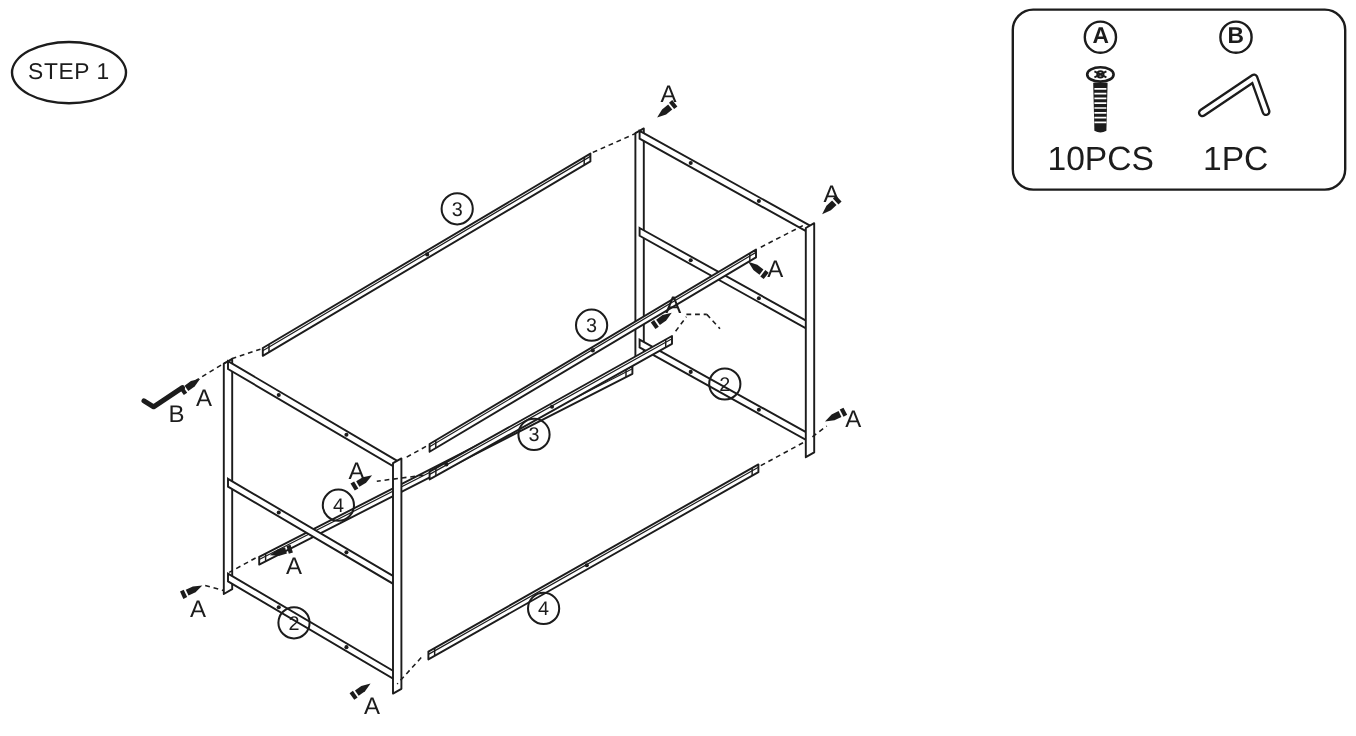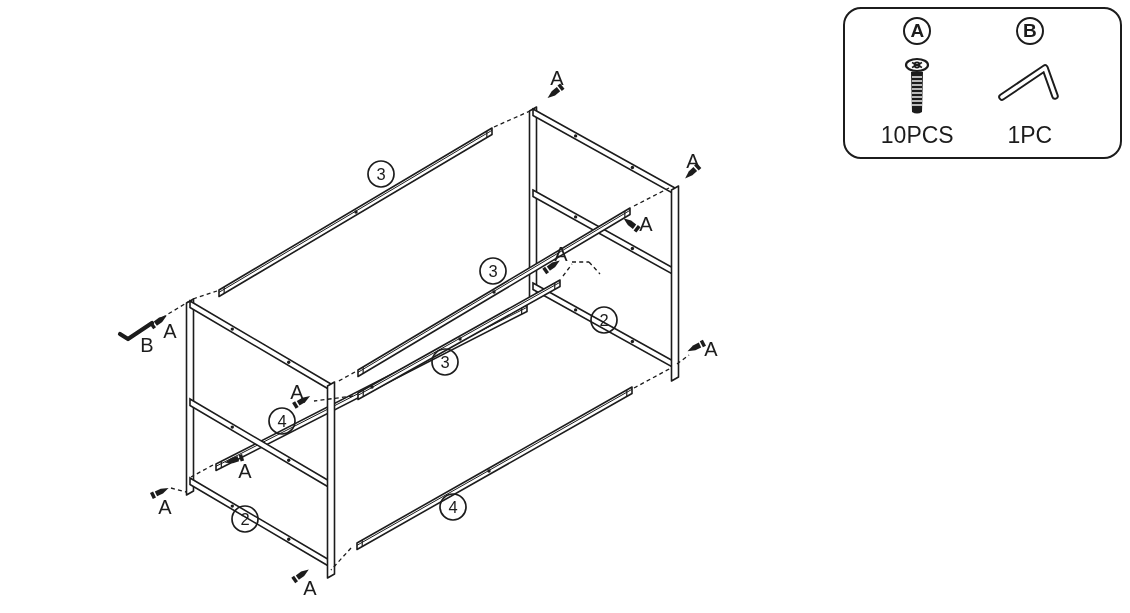--- a/index.html
+++ b/index.html
@@ -22,27 +22,28 @@
   .hw-item{
     flex:1;display:flex;flex-direction:column;align-items:center;
     justify-content:space-between;
   }
   .hw-badge{
     width:28px;height:28px;border:2.4px solid #1c1c1c;border-radius:50%;
     display:flex;align-items:center;justify-content:center;
     font-weight:bold;font-size:19px;box-sizing:border-box;margin-top:2px;
   }
   .hw-icon-wrap{height:72px;display:flex;align-items:center;justify-content:center;}
-  .hw-qty{font-size:23px;line-height:1;margin-bottom:2px;}
+  .hw-qty{font-size:28px;line-height:1;margin-bottom:2px;}
 </style>
 </head>
 <body>
 
 <div class="canvas">
 
+  <div class="step-badge">STEP 1</div>
 
   <svg class="diagram-svg" id="diagram" width="1130" height="613" viewBox="0 0 1130 613">
       <path d="M219 290 L492 128 l0 6.5 L219 296.5 Z" fill="#fff" stroke="#1c1c1c" stroke-width="1.6" stroke-linejoin="round"></path>
       <line x1="219" y1="292.3" x2="492" y2="130.3" stroke="#1c1c1c" stroke-width="1"></line>
       <line x1="224.15990616171936" y1="286.93807766227644" x2="224.15990616171936" y2="293.43807766227644" stroke="#1c1c1c" stroke-width="1.2"></line>
       <line x1="486.84009383828067" y1="131.0619223377236" x2="486.84009383828067" y2="137.5619223377236" stroke="#1c1c1c" stroke-width="1.2"></line>
       <path d="M216 464 L527 305 l0 6.5 L216 470.5 Z" fill="#fff" stroke="#1c1c1c" stroke-width="1.6" stroke-linejoin="round"></path>
       <line x1="216" y1="466.3" x2="527" y2="307.3" stroke="#1c1c1c" stroke-width="1"></line>
       <line x1="221.3422986699945" y1="461.2687283327038" x2="221.3422986699945" y2="467.7687283327038" stroke="#1c1c1c" stroke-width="1.2"></line>
       <line x1="521.6577013300055" y1="307.7312716672962" x2="521.6577013300055" y2="314.2312716672962" stroke="#1c1c1c" stroke-width="1.2"></line>

